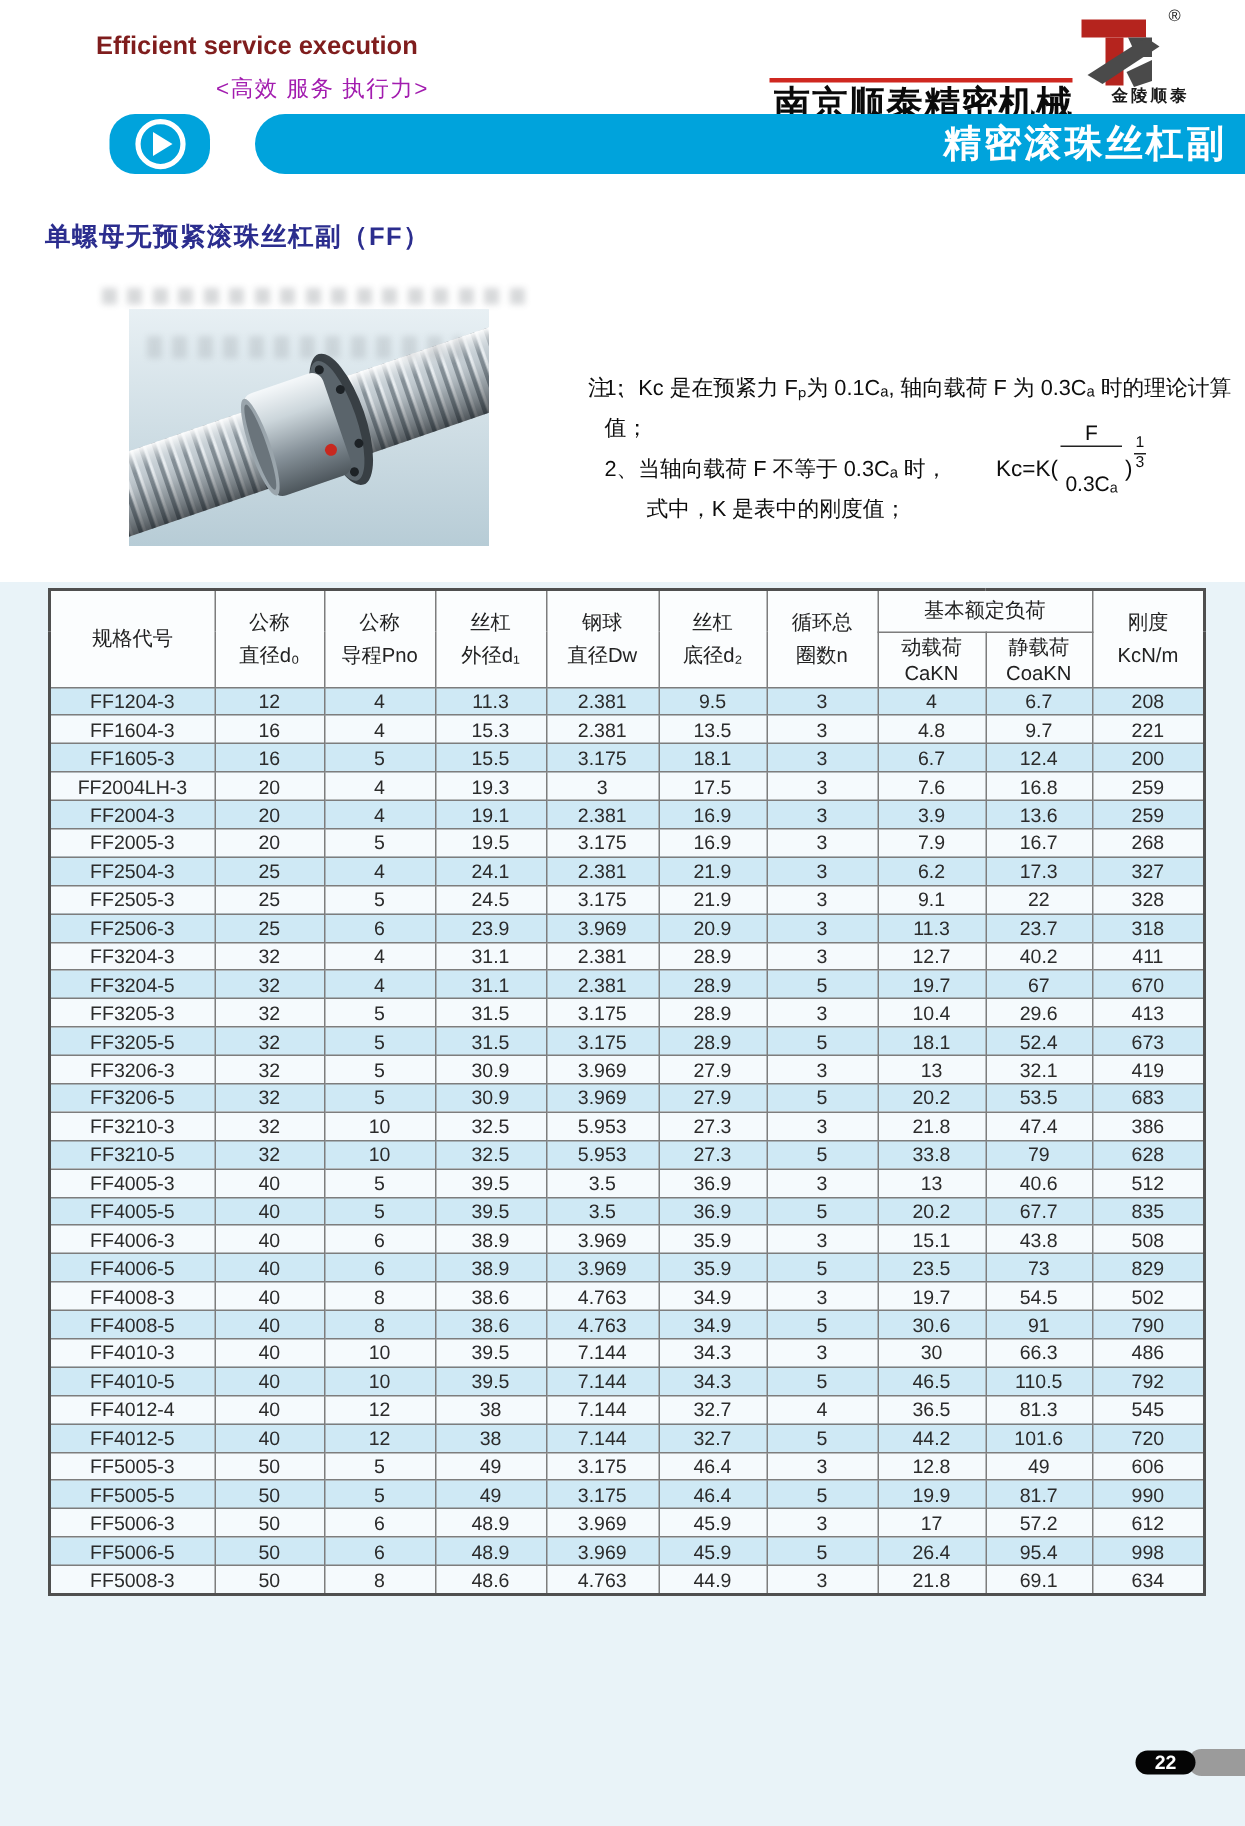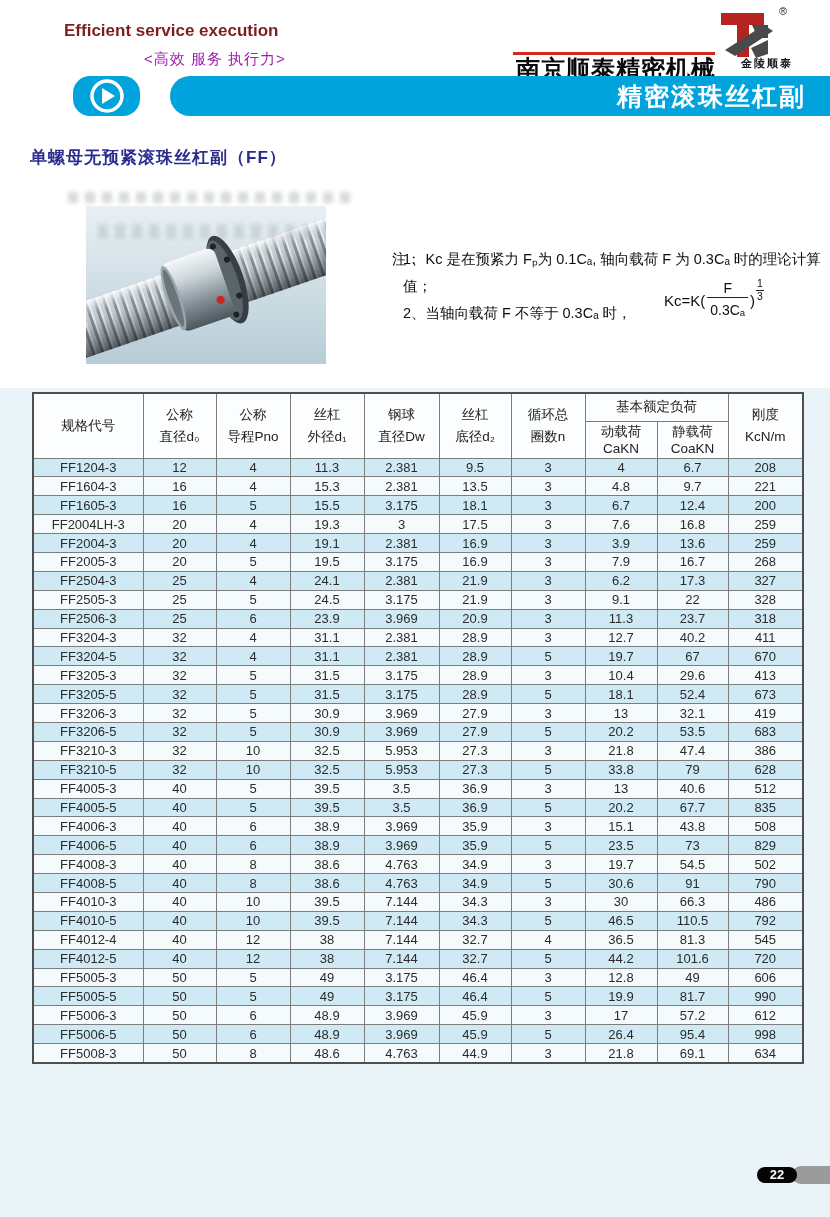--- a/index.html
+++ b/index.html
@@ -14,39 +14,39 @@
   .company{position:absolute;left:516px;top:20px;font-size:24px;font-weight:bold;color:#0a0a0a;letter-spacing:1px;white-space:nowrap;margin-top:33px;}
   .company-underline{position:absolute;left:513px;top:52px;width:202px;height:3px;background:#cf2820;}
   .logo{position:absolute;left:716px;top:10px;}
   .reg-mark{position:absolute;left:779px;top:5px;font-size:11px;color:#222;}
   .logo-caption{position:absolute;left:733px;top:56px;width:68px;text-align:center;font-size:11px;
                 font-weight:bold;font-family:"Liberation Serif",serif;letter-spacing:2px;color:#1a1a1a;white-space:nowrap;}
 
   .play-btn{position:absolute;left:73px;top:76px;width:67px;height:40px;border-radius:17px;background:#00a3dc;}
   .banner{position:absolute;left:170px;top:76px;width:660px;height:40px;background:#00a3dc;
           border-radius:20px 0 0 20px;box-sizing:border-box;color:#fff;font-size:25px;font-weight:bold;
-          text-align:right;line-height:40px;padding-right:24px;letter-spacing:2px;}
+          text-align:right;line-height:40px;padding-right:12px;letter-spacing:2px;}
 
   .section-title{position:absolute;left:30px;top:146px;font-size:17px;font-weight:bold;color:#2b2d8e;letter-spacing:1px;text-align:center;}
 
   
   .photo{position:absolute;left:86px;top:206px;width:240px;height:158px;}
   .ghost{position:absolute;background:repeating-linear-gradient(90deg,rgba(110,116,122,.6) 0 10px,rgba(110,116,122,0) 10px 17px);
          filter:blur(2px);opacity:.45;}
   .ghost1{left:68px;top:192px;width:286px;height:11px;}
   .ghost2{left:98px;top:224px;width:210px;height:15px;opacity:.3;}
 
   
   .notes{position:absolute;left:392px;top:246px;width:436px;font-size:14.5px;line-height:27px;color:#0e0e0e;}
   .notes-label{position:absolute;left:0;top:0;}
   .notes-body{margin-left:11px;}
   .notes-line3{padding-left:28px;}
   .formula{position:absolute;left:272px;top:34px;display:flex;align-items:center;font-size:15px;line-height:1.1;color:#0e0e0e;}
   .frac{display:flex;flex-direction:column;align-items:center;margin:0 2px;font-size:14px;line-height:1.2;}
-  .frac .den{border-top:1.5px solid #222;padding:4px 3px;}
+  .frac .den{border-top:1.5px solid #222;padding:16px 3px;}
   .frac.exp{font-size:10.5px;line-height:1.1;margin-left:1px;transform:translateY(-11px);}
   .frac.exp .den{border-top:1px solid #222;padding:0 1px;}
 
   
   .spec-table{position:absolute;left:32px;top:392px;border-collapse:collapse;table-layout:fixed;width:772px;
               border:2px solid #4f4f4f;font-size:13px;}
   .spec-table th,.spec-table td{border:1px solid #7d7d7d;text-align:center;padding:0;font-weight:normal;color:#2b2b2b;}
   .spec-table thead th{background:#fbfdfe;font-size:13.5px;color:#222;}
   .spec-table thead .hdr-line{line-height:22px;}
   .spec-table .group-row{height:28px;}
@@ -142,20 +142,21 @@
       </g>
     </svg>
   </div>
   <div class="ghost ghost2"></div>
 
   <div class="notes">
     <span class="notes-label">注：</span>
     <div class="notes-body">
       <div>1、Kc 是在预紧力 Fₚ为 0.1Cₐ, 轴向载荷 F 为 0.3Cₐ 时的理论计算值；</div>
       <div>2、当轴向载荷 F 不等于 0.3Cₐ 时，</div>
+      <div class="notes-line3">式中，K 是表中的刚度值；</div>
     </div>
     <span class="formula">
       <span>Kc=K(</span>
       <span class="frac">
         <span class="num">F</span>
         <span class="den">0.3Cₐ</span>
       </span>
       <span>)</span>
       <span class="frac exp">
         <span class="num">1</span>

